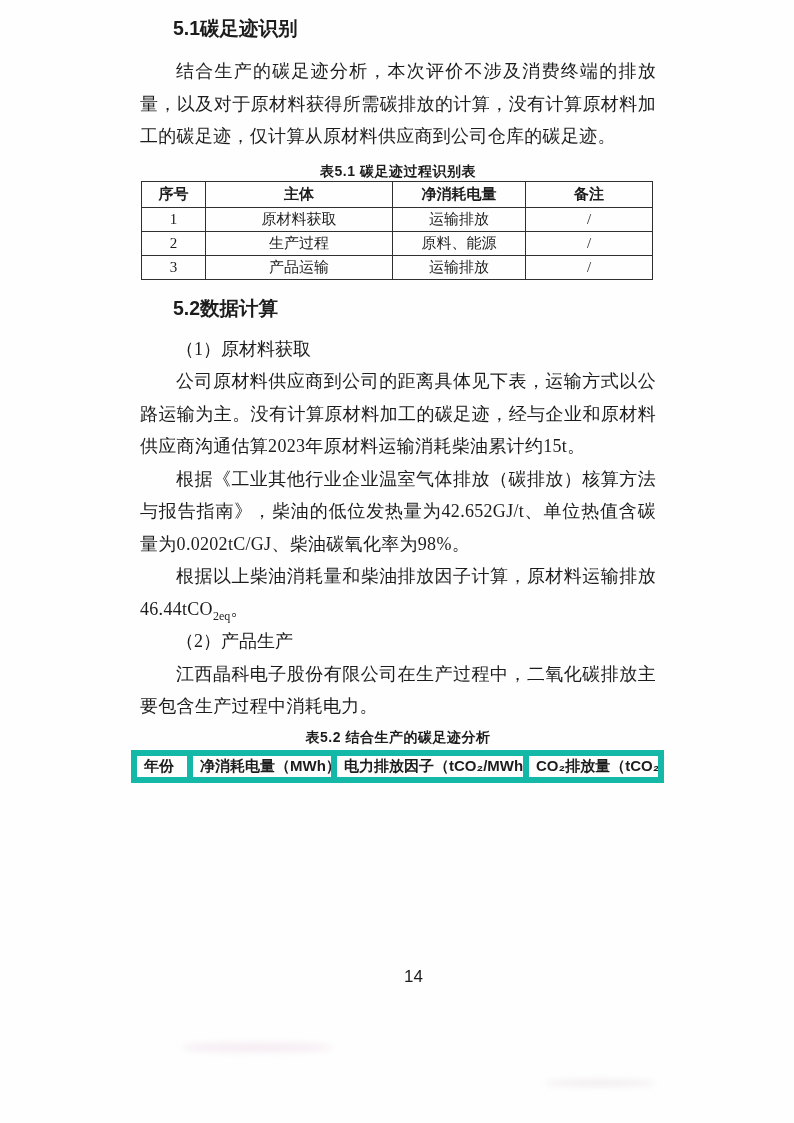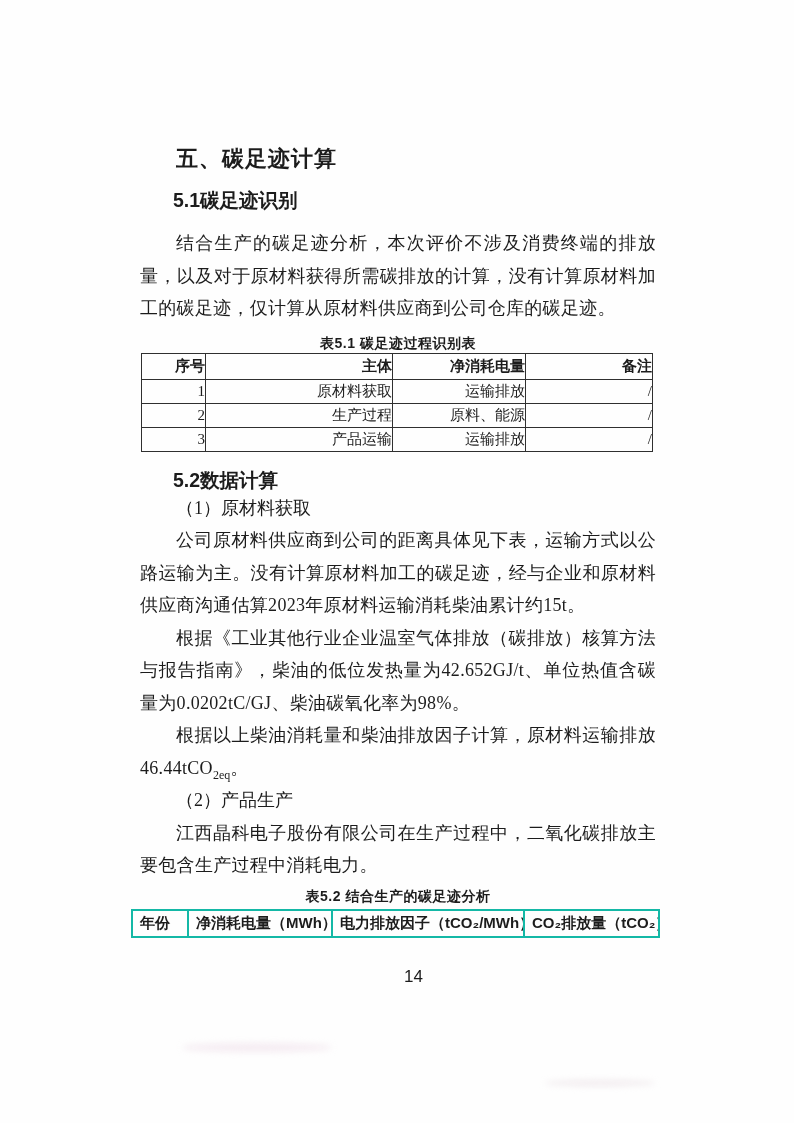--- a/index.html
+++ b/index.html
@@ -45,56 +45,56 @@
     text-indent: 2em;
     letter-spacing: 0.3px;
   }
   .item-line {
     margin: 0;
     font-size: 18px;
     line-height: 32.5px;
     text-indent: 2em;
   }
   #para-intro { margin-top: 15px; }
-  #item-1 { }
+  #item-1 { margin-top: 13px; }
   .table-caption {
     margin-top: 9px;
     font-size: 14px;
     line-height: 18px;
     font-weight: bold;
     font-family: "Liberation Sans", "DejaVu Sans", sans-serif;
     text-align: center;
     letter-spacing: 0.5px;
   }
   #caption-5-2 { margin-top: 5px; }
   table { border-collapse: collapse; table-layout: fixed; }
   .table-5-1 {
     width: 511px;
     margin: 1px 0 0 1px;
   }
   .table-5-1 th, .table-5-1 td {
     border: 1px solid #2f2f2f;
-    text-align: right;
+    text-align: center;
     font-size: 15px;
     padding: 0;
     overflow: hidden;
     white-space: nowrap;
   }
   .table-5-1 th {
     height: 26px;
     font-weight: bold;
     font-family: "Liberation Sans", "DejaVu Sans", sans-serif;
   }
   .table-5-1 td { height: 24px; font-weight: normal; }
   .table-5-2 {
     width: 527px;
     margin: 4px 0 0 -9px;
   }
   .table-5-2 th {
-    border: 2px solid #14b8a6;
+    border: 6px solid #14b8a6;
     height: 27px;
     font-size: 15px;
     font-weight: bold;
     font-family: "Liberation Sans", "DejaVu Sans", sans-serif;
     text-align: left;
     padding: 0 0 0 7px;
     overflow: hidden;
     white-space: nowrap;
   }
   sub.co2eq { font-size: 12px; line-height: 0; letter-spacing: 0; }
@@ -125,21 +125,20 @@
     border-radius: 50%;
     filter: blur(3px);
   }
 </style>
 </head>
 <body>
 
 <div class="sheet">
   <div class="content">
 
-    <h1 class="chapter-heading">五、碳足迹计算</h1>
 
     <h2 class="section-heading" id="section-5-1">5.1碳足迹识别</h2>
 
     <p class="body-par" id="para-intro">结合生产的碳足迹分析，本次评价不涉及消费终端的排放量，以及对于原材料获得所需碳排放的计算，没有计算原材料加工的碳足迹，仅计算从原材料供应商到公司仓库的碳足迹。</p>
 
     <div class="table-caption" id="caption-5-1">表5.1 碳足迹过程识别表</div>
 
     <table class="table-5-1">
       <colgroup>
         <col style="width:64px">

